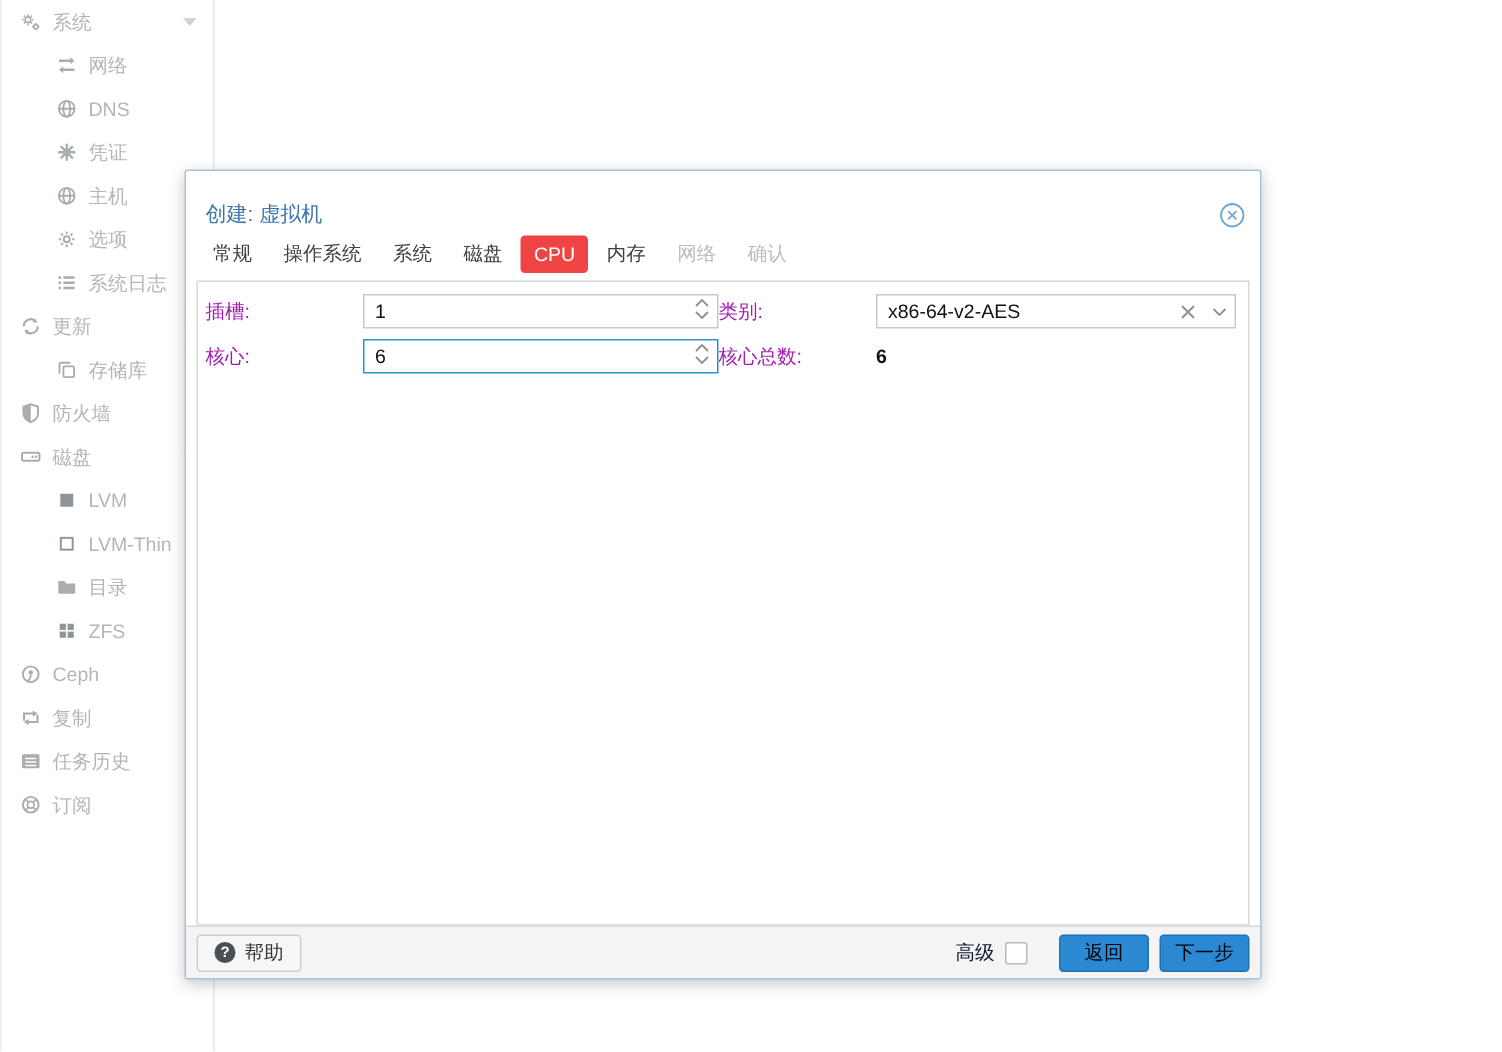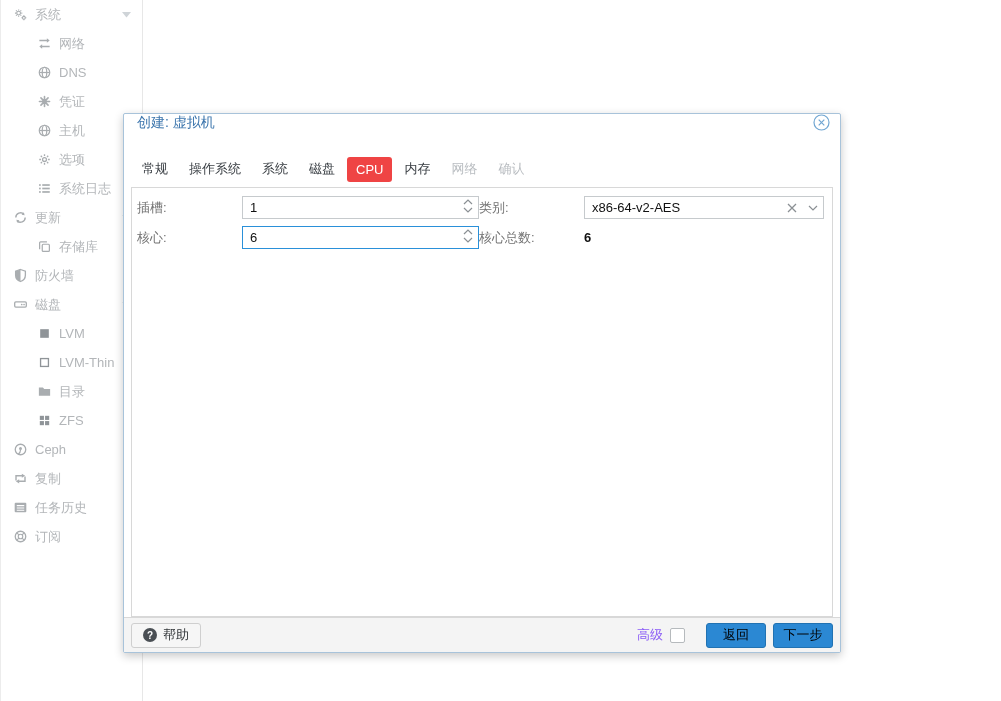--- a/index.html
+++ b/index.html
@@ -18,36 +18,36 @@
   .sb-row.lvl1 { padding-left:35px; }
   .sb-ic { width:16px; height:16px; display:inline-flex; align-items:center; justify-content:center; margin-right:7px; flex:0 0 16px; }
   .sb-label { white-space:nowrap; }
   .sb-caret { position:absolute; right:11px; top:12px; line-height:0; }
   
   .win {
     position:absolute; left:123px; top:113px; width:718px; height:540px;
     background:#fff; border:1px solid #a8c3da; border-radius:2px;
     box-shadow:0 3px 10px rgba(0,0,0,.22);
   }
-  .win-header { height:38px; display:flex; align-items:flex-start; padding:0 10px 0 13px; }
+  .win-header { height:38px; display:flex; align-items:flex-end; padding:0 10px 0 13px; }
   .win-title { color:#3d76ad; font-size:14px; }
   .win-close { margin-left:auto; line-height:0; cursor:pointer; }
   .tabbar { height:34px; display:flex; align-items:center; padding-left:9px; }
   .tab { padding:5px 9px; margin-right:3px; border-radius:3px; color:#3c4146; cursor:pointer; white-space:nowrap; }
   .tab.active { background:#ef4444; color:#fff; }
   .tab.disabled { color:#b9bdc1; cursor:default; }
   .win-body {
     position:absolute; left:7px; right:7px; top:73px; bottom:35px;
     background:#fff; border:1px solid #d8d8d8; padding:8px 5px 0 5px;
   }
   .form-row { display:flex; margin-bottom:7px; }
   .col { display:flex; align-items:center; }
   .col.left  { width:342px; }
   .col.right { width:345px; }
-  .f-label { width:105px; color:#737373; flex:0 0 105px; }
+  .f-label { width:105px; color:#a21caf; flex:0 0 105px; }
   .field {
     position:relative; height:23px; background:#fff; border:1px solid #c6cacd;
     display:flex; align-items:center; flex:1;
   }
   .field.focused { border:1px solid #2a90d9; }
   .field input {
     border:0; outline:0; width:100%; height:100%; padding:0 24px 0 7px;
     font:13px "Liberation Sans","DejaVu Sans",sans-serif; color:#111; background:transparent;
   }
   .spin-btns { position:absolute; right:5px; top:2px; display:flex; flex-direction:column; gap:2px; }
@@ -62,21 +62,21 @@
     display:flex; align-items:center; padding:0 7px;
   }
   .btn-help {
     height:25px; display:inline-flex; align-items:center; gap:6px; padding:0 11px;
     background:#f6f6f6; border:1px solid #cfcfcf; border-radius:3px; color:#33373a; cursor:pointer;
   }
   .q-ic {
     width:14px; height:14px; border-radius:50%; background:#4a4f54; color:#fff;
     font-size:10px; font-weight:bold; display:inline-flex; align-items:center; justify-content:center;
   }
-  .adv-label { margin-left:auto; color:#8b5cf6; }
+  .adv-label { margin-left:auto; color:#0f172a; }
   .adv-check {
     width:15px; height:15px; background:#fff; border:1px solid #b6babd; border-radius:2px;
     margin:0 14px 0 7px; cursor:pointer;
   }
   .btn-blue {
     width:60px; height:25px; background:#2b88d3; border:1px solid #2172b2; border-radius:3px;
     color:#000000; font-size:13px; display:inline-flex; align-items:center; justify-content:center;
     cursor:pointer; margin-left:7px;
   }
   svg { display:block; }

